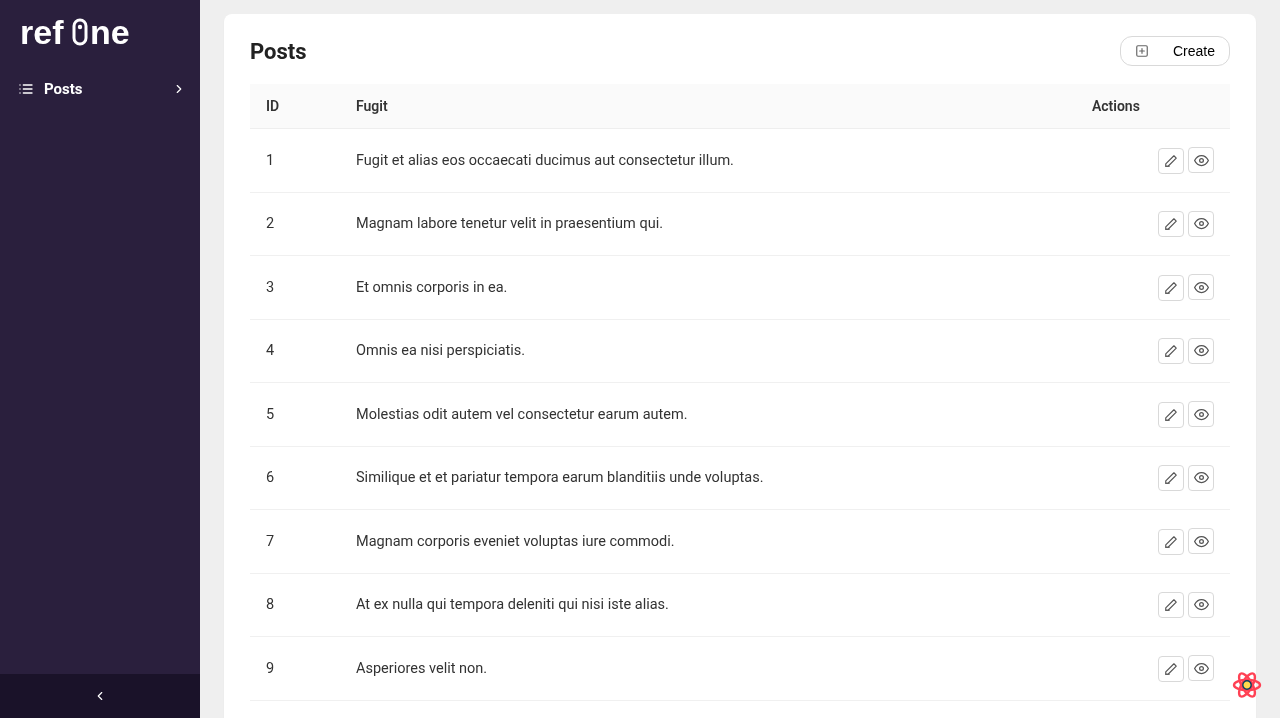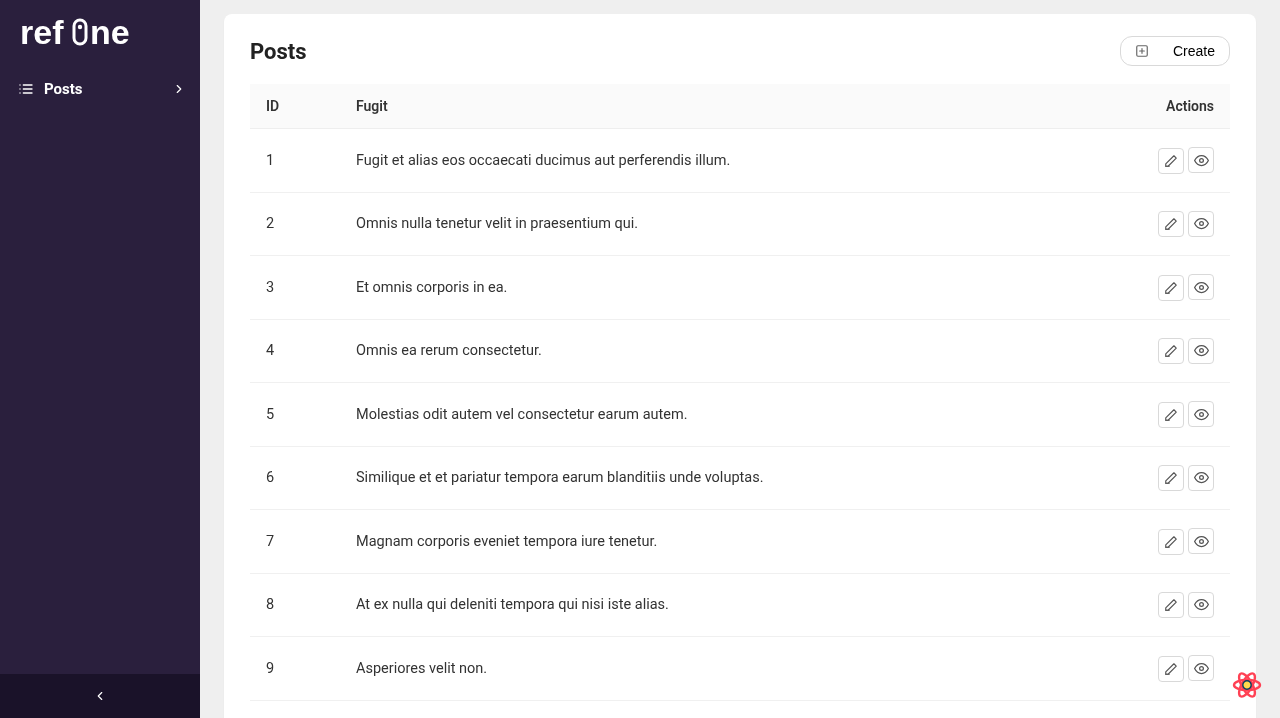--- a/index.html
+++ b/index.html
@@ -13,21 +13,21 @@
 .nav-item .chev { position: absolute; right: 14px; display: inline-flex; }
 .sidebar-collapse { height: 44px; background: #1a1229; display: flex; align-items: center; justify-content: center; cursor: pointer; }
 .main { position: absolute; left: 200px; top: 0; right: 0; bottom: 0; background: #efefef; padding: 14px 24px 24px 24px; overflow: hidden; }
 .card { background: #fff; border-radius: 8px; padding: 0 0 24px 0; box-shadow: 0 1px 2px rgba(0,0,0,.04); }
 .card-header { display: flex; align-items: center; justify-content: space-between; padding: 22px 26px 18px 26px; }
 .card-header h1 { font-size: 22px; font-weight: 700; color: #222; }
 .btn-create { display: inline-flex; align-items: center; gap: 24px; border: 1px solid #d9d9d9; background: #fff; border-radius: 12px; padding: 6px 14px; font-size: 14px; color: #000000; cursor: pointer; }
 .table-wrap { padding: 0 26px; }
 table { width: 100%; border-collapse: collapse; }
 thead th { text-align: left; background: #fafafa; font-weight: 600; font-size: 14px; color: #333; padding: 14px 16px; border-bottom: 1px solid #eee; }
-thead th:last-child { text-align: right; }
+thead th:last-child { text-align: left; }
 tbody td { padding: 18px 16px; border-bottom: 1px solid #f0f0f0; font-size: 14.5px; color: #333; }
 tbody td.actions { text-align: right; white-space: nowrap; }
 .col-id { width: 90px; }
 .icon-btn { display: inline-flex; align-items: center; justify-content: center; width: 26px; height: 26px; border: 1px solid #d9d9d9; border-radius: 4px; background: #fff; cursor: pointer; margin-left: 4px; color: #555; }
 .rq-badge { position: fixed; right: 14px; bottom: 14px; width: 38px; height: 38px; display: flex; align-items: center; justify-content: center; cursor: pointer; }
 svg { display: block; }
 </style>
 </head>
 <body>
 
@@ -89,40 +89,40 @@
         <thead>
           <tr>
             <th class="col-id">ID</th>
             <th>Fugit</th>
             <th>Actions</th>
           </tr>
         </thead>
         <tbody id="rows">
             <tr>
               <td class="col-id">1</td>
-              <td>Fugit et alias eos occaecati ducimus aut perferendis illum.</td>
+              <td>Fugit et alias eos occaecati ducimus aut consectetur illum.</td>
               <td class="actions"><button class="icon-btn">
                   <span>
                     <svg width="14" height="14" viewBox="0 0 24 24" fill="none" stroke="#555" stroke-width="2" stroke-linecap="round" stroke-linejoin="round">
                       <path d="M17 3l4 4L7 21H3v-4L17 3z"></path>
                       <line x1="3" y1="21" x2="9" y2="21"></line>
                     </svg>
                   </span>
                 </button><button class="icon-btn">
                   <span>
                     <svg width="15" height="15" viewBox="0 0 24 24" fill="none" stroke="#555" stroke-width="2" stroke-linecap="round" stroke-linejoin="round">
                       <path d="M1 12s4-8 11-8 11 8 11 8-4 8-11 8-11-8-11-8z"></path>
                       <circle cx="12" cy="12" r="3"></circle>
                     </svg>
                   </span>
                 </button></td>
             </tr>
             <tr>
               <td class="col-id">2</td>
-              <td>Omnis nulla tenetur velit in praesentium qui.</td>
+              <td>Magnam labore tenetur velit in praesentium qui.</td>
               <td class="actions"><button class="icon-btn">
                   <span>
                     <svg width="14" height="14" viewBox="0 0 24 24" fill="none" stroke="#555" stroke-width="2" stroke-linecap="round" stroke-linejoin="round">
                       <path d="M17 3l4 4L7 21H3v-4L17 3z"></path>
                       <line x1="3" y1="21" x2="9" y2="21"></line>
                     </svg>
                   </span>
                 </button><button class="icon-btn">
                   <span>
                     <svg width="15" height="15" viewBox="0 0 24 24" fill="none" stroke="#555" stroke-width="2" stroke-linecap="round" stroke-linejoin="round">
@@ -146,21 +146,21 @@
                   <span>
                     <svg width="15" height="15" viewBox="0 0 24 24" fill="none" stroke="#555" stroke-width="2" stroke-linecap="round" stroke-linejoin="round">
                       <path d="M1 12s4-8 11-8 11 8 11 8-4 8-11 8-11-8-11-8z"></path>
                       <circle cx="12" cy="12" r="3"></circle>
                     </svg>
                   </span>
                 </button></td>
             </tr>
             <tr>
               <td class="col-id">4</td>
-              <td>Omnis ea rerum consectetur.</td>
+              <td>Omnis ea nisi perspiciatis.</td>
               <td class="actions"><button class="icon-btn">
                   <span>
                     <svg width="14" height="14" viewBox="0 0 24 24" fill="none" stroke="#555" stroke-width="2" stroke-linecap="round" stroke-linejoin="round">
                       <path d="M17 3l4 4L7 21H3v-4L17 3z"></path>
                       <line x1="3" y1="21" x2="9" y2="21"></line>
                     </svg>
                   </span>
                 </button><button class="icon-btn">
                   <span>
                     <svg width="15" height="15" viewBox="0 0 24 24" fill="none" stroke="#555" stroke-width="2" stroke-linecap="round" stroke-linejoin="round">
@@ -203,40 +203,40 @@
                   <span>
                     <svg width="15" height="15" viewBox="0 0 24 24" fill="none" stroke="#555" stroke-width="2" stroke-linecap="round" stroke-linejoin="round">
                       <path d="M1 12s4-8 11-8 11 8 11 8-4 8-11 8-11-8-11-8z"></path>
                       <circle cx="12" cy="12" r="3"></circle>
                     </svg>
                   </span>
                 </button></td>
             </tr>
             <tr>
               <td class="col-id">7</td>
-              <td>Magnam corporis eveniet tempora iure tenetur.</td>
+              <td>Magnam corporis eveniet voluptas iure commodi.</td>
               <td class="actions"><button class="icon-btn">
                   <span>
                     <svg width="14" height="14" viewBox="0 0 24 24" fill="none" stroke="#555" stroke-width="2" stroke-linecap="round" stroke-linejoin="round">
                       <path d="M17 3l4 4L7 21H3v-4L17 3z"></path>
                       <line x1="3" y1="21" x2="9" y2="21"></line>
                     </svg>
                   </span>
                 </button><button class="icon-btn">
                   <span>
                     <svg width="15" height="15" viewBox="0 0 24 24" fill="none" stroke="#555" stroke-width="2" stroke-linecap="round" stroke-linejoin="round">
                       <path d="M1 12s4-8 11-8 11 8 11 8-4 8-11 8-11-8-11-8z"></path>
                       <circle cx="12" cy="12" r="3"></circle>
                     </svg>
                   </span>
                 </button></td>
             </tr>
             <tr>
               <td class="col-id">8</td>
-              <td>At ex nulla qui deleniti tempora qui nisi iste alias.</td>
+              <td>At ex nulla qui tempora deleniti qui nisi iste alias.</td>
               <td class="actions"><button class="icon-btn">
                   <span>
                     <svg width="14" height="14" viewBox="0 0 24 24" fill="none" stroke="#555" stroke-width="2" stroke-linecap="round" stroke-linejoin="round">
                       <path d="M17 3l4 4L7 21H3v-4L17 3z"></path>
                       <line x1="3" y1="21" x2="9" y2="21"></line>
                     </svg>
                   </span>
                 </button><button class="icon-btn">
                   <span>
                     <svg width="15" height="15" viewBox="0 0 24 24" fill="none" stroke="#555" stroke-width="2" stroke-linecap="round" stroke-linejoin="round">

